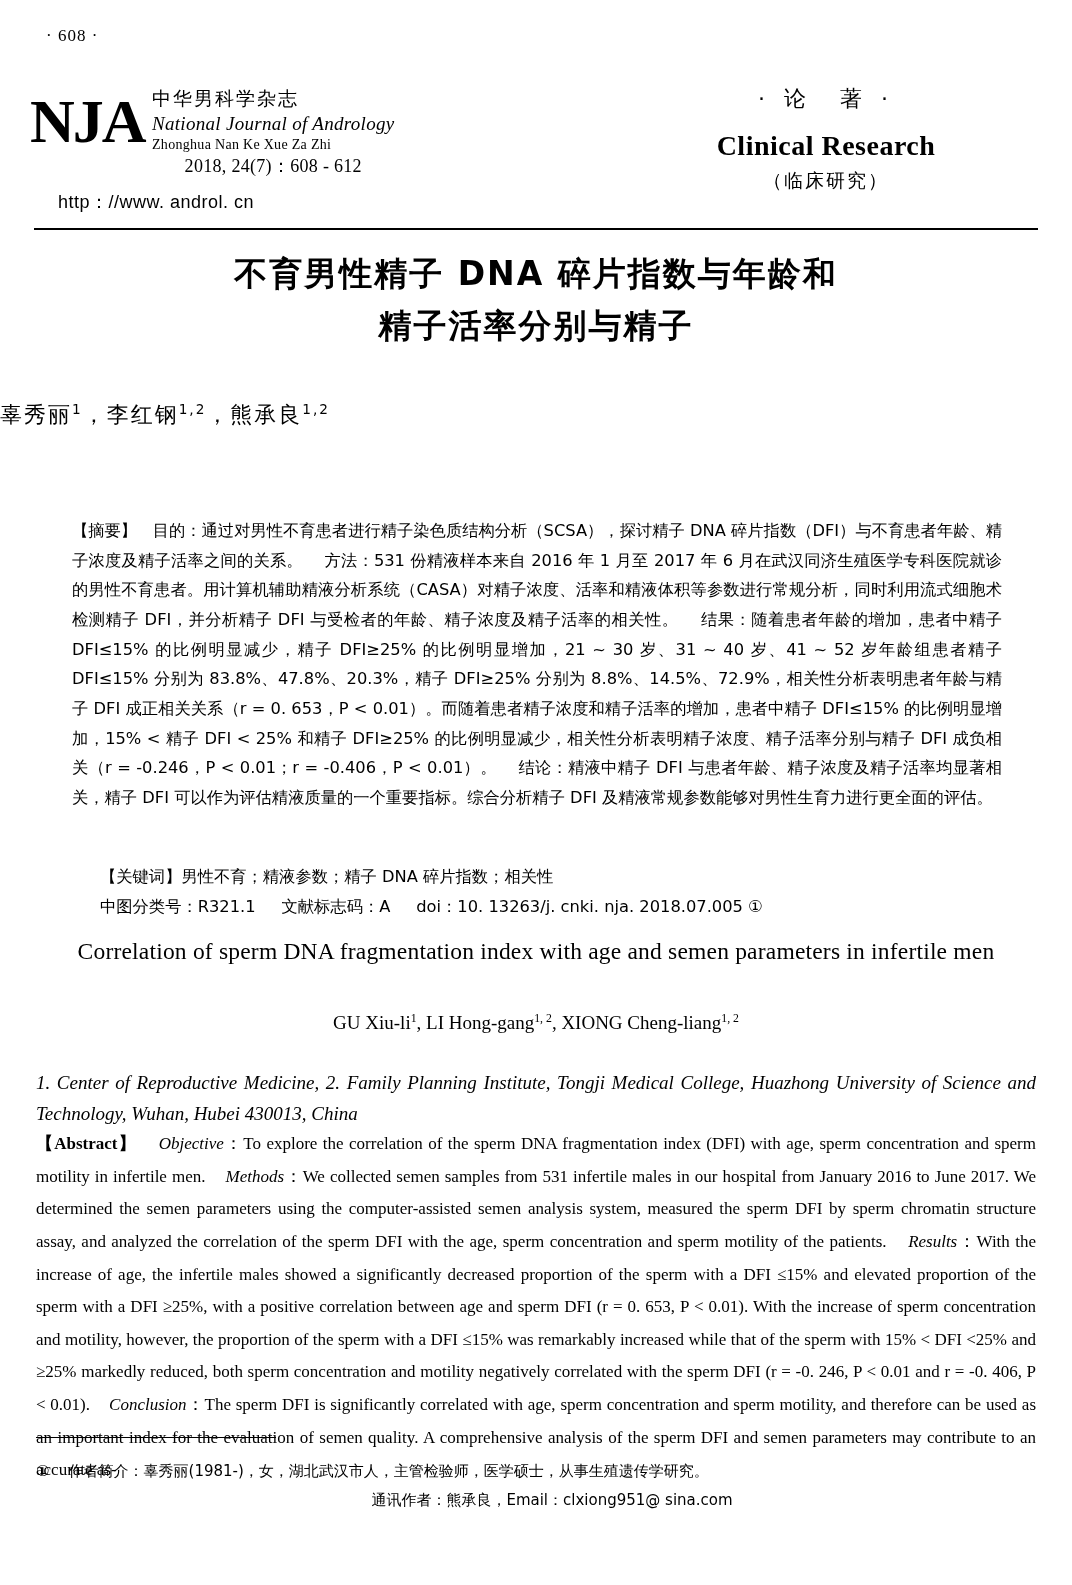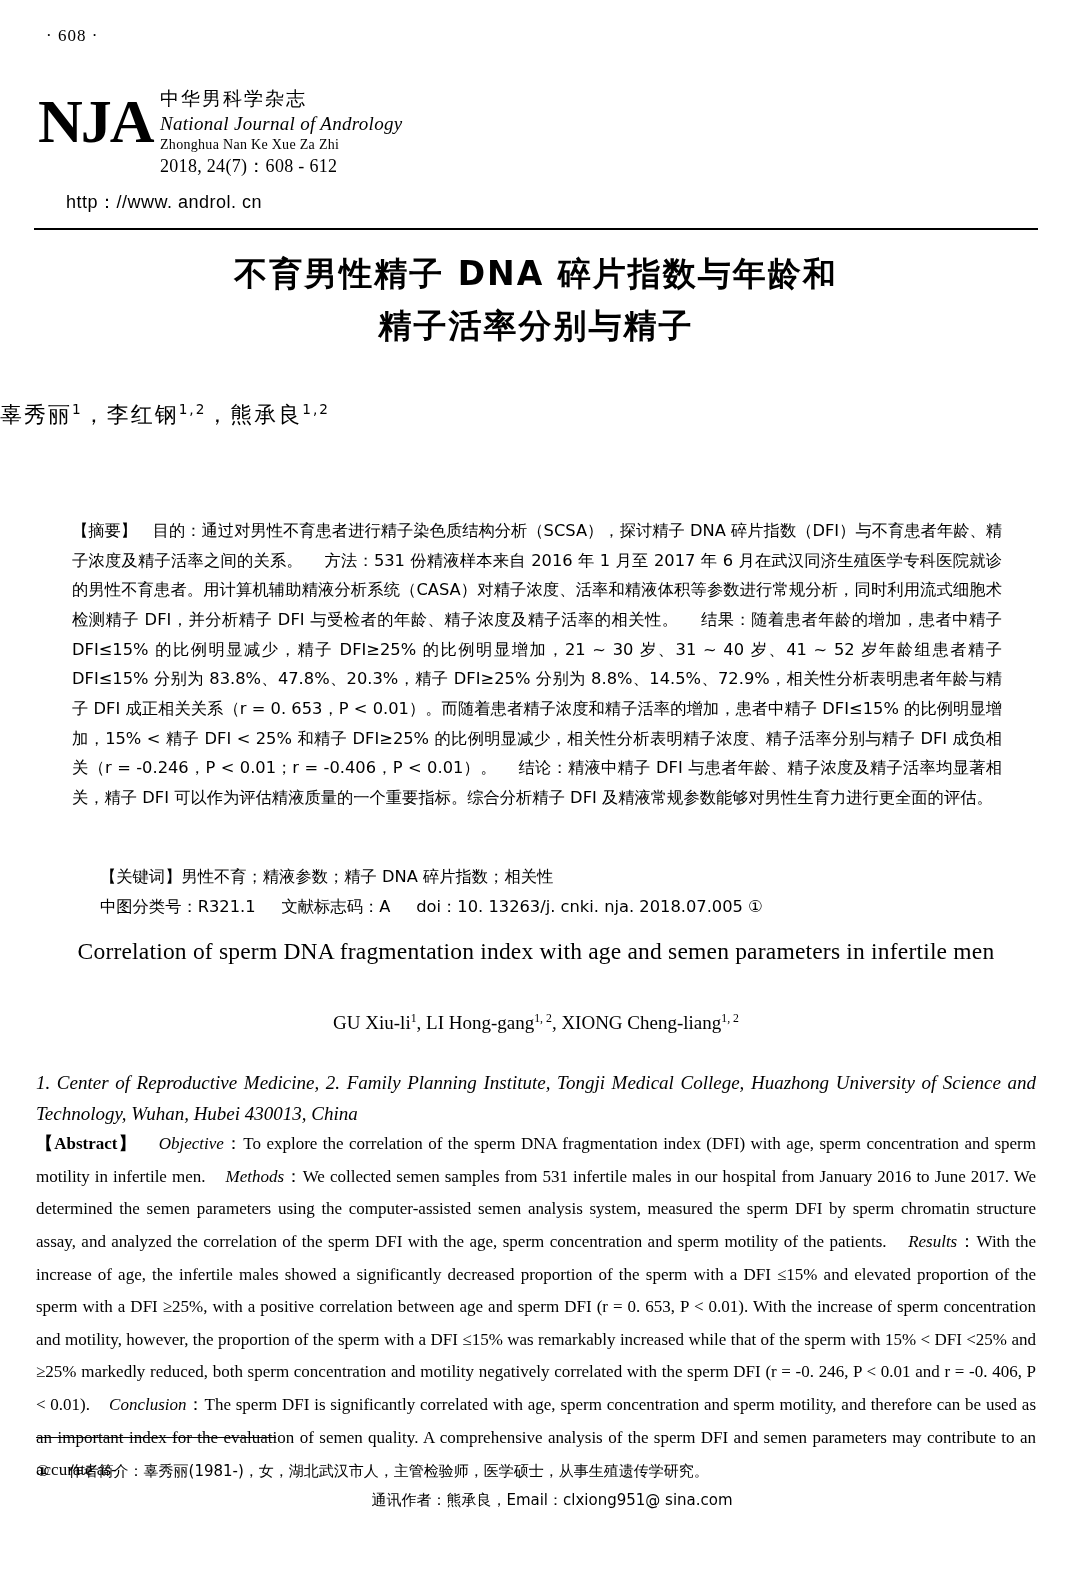--- a/index.html
+++ b/index.html
@@ -27,21 +27,21 @@
     left: 46px;
     font-size: 17px;
     letter-spacing: 1px;
     font-family: "Liberation Serif", serif;
   }
 
   
   .masthead {
     position: absolute;
     top: 72px;
-    left: 38px;
+    left: 30px;
     width: 996px;
     height: 152px;
   }
   .nja-logo {
     position: absolute;
     left: 0;
     top: 18px;
     font-family: "Liberation Serif", serif;
     font-size: 62px;
     font-weight: bold;
@@ -67,20 +67,21 @@
   }
   .jr-py {
     font-family: "Liberation Serif", serif;
     font-size: 14px;
     letter-spacing: 0.3px;
   }
   .jr-vol {
     font-family: "Liberation Serif", serif;
     font-size: 18px;
     letter-spacing: 0.3px;
+    text-align: center;
   }
   .jr-url {
     position: absolute;
     left: 28px;
     top: 118px;
     font-family: Liberation Sans, sans-serif;
     font-size: 18px;
     letter-spacing: 0.5px;
   }
 
@@ -261,20 +262,25 @@
   <div class="masthead">
     <div class="nja-logo">NJA</div>
     <div class="journal-block">
       <div class="jr-cn">中华男科学杂志</div>
       <div class="jr-en">National Journal of Andrology</div>
       <div class="jr-py">Zhonghua Nan Ke Xue Za Zhi</div>
       <div class="jr-vol">2018, 24(7)：608 - 612</div>
     </div>
     <div class="jr-url">http：//www. androl. cn</div>
 
+    <div class="masthead-right">
+      <div class="mr-lunzhu">· 论　著 ·</div>
+      <div class="mr-clinical">Clinical Research</div>
+      <div class="mr-linchuang">（临床研究）</div>
+    </div>
   </div>
 
   <div class="rule"></div>
 
   <div class="title-cn">
     <div>不育男性精子 DNA 碎片指数与年龄和</div>
     <div>精子活率分别与精子</div>
   </div>
 
   <div class="authors-cn">

